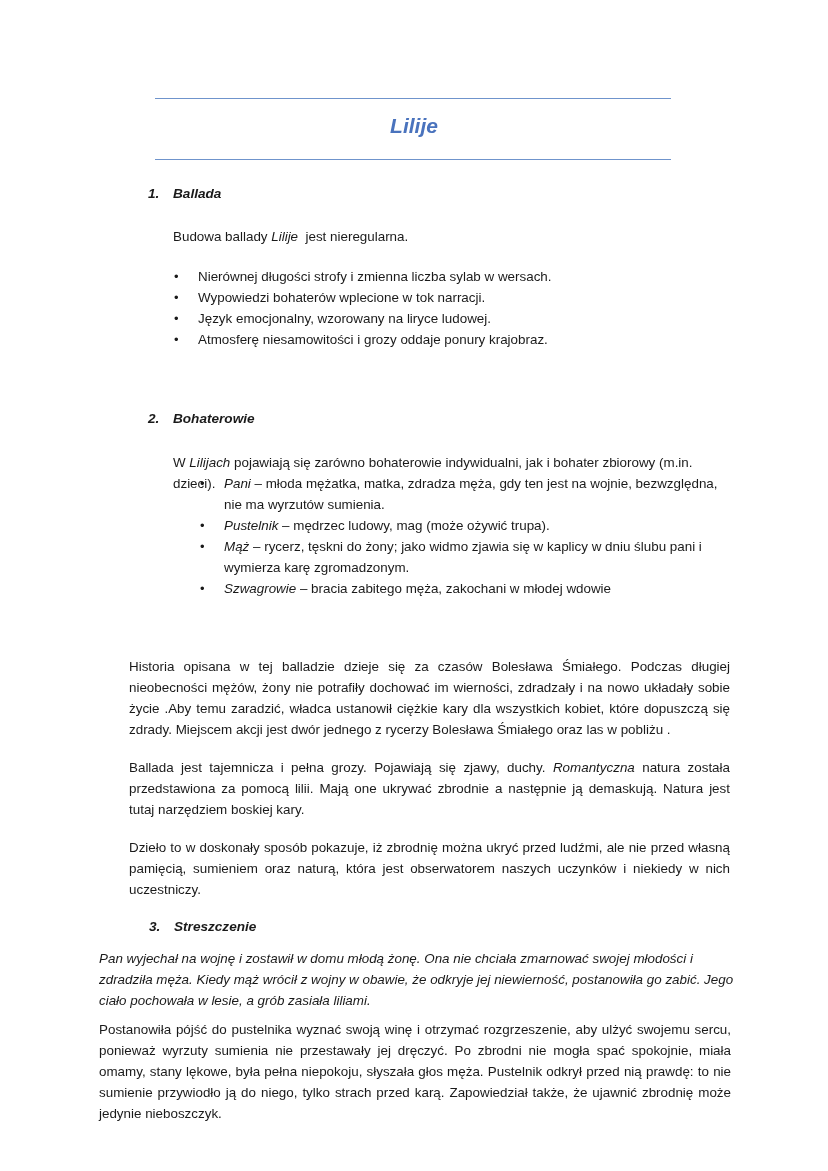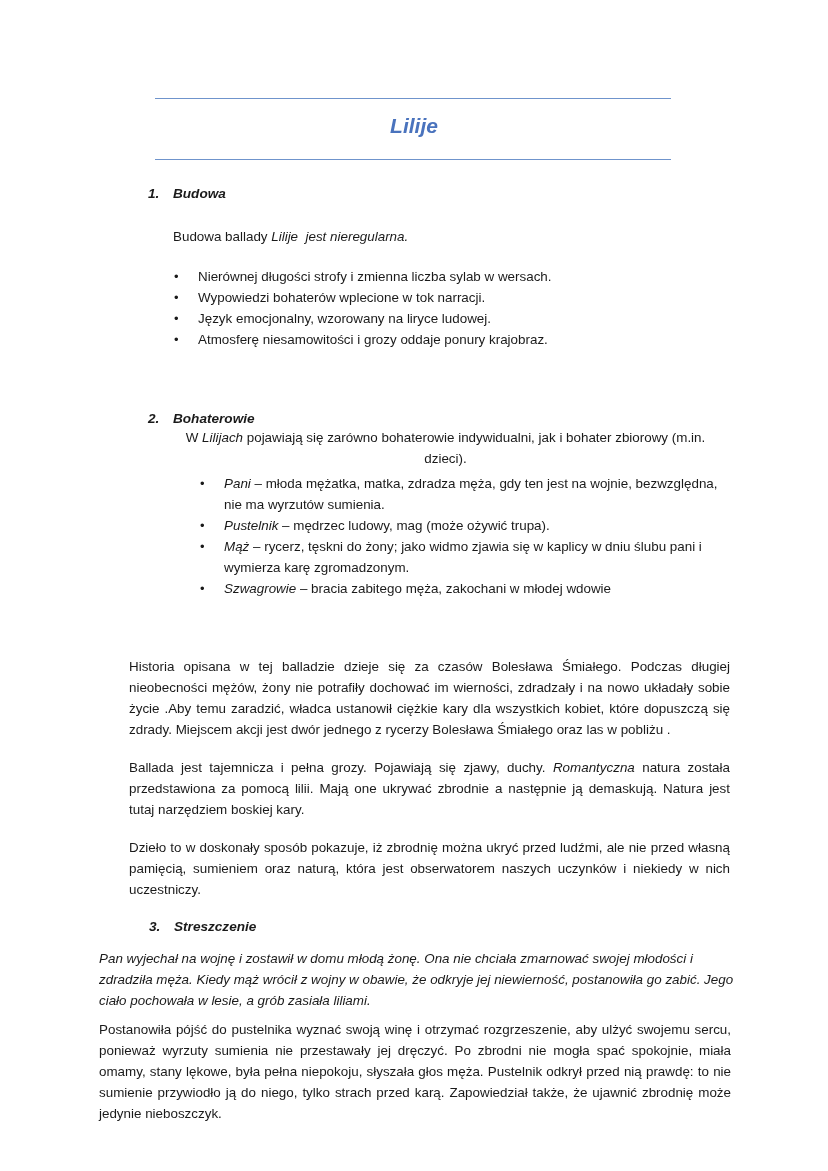--- a/index.html
+++ b/index.html
@@ -28,36 +28,36 @@
   em { font-style: italic; }
 </style>
 </head>
 <body>
 
 <div class="rule" style="top:98px;"></div>
 <div class="title">Lilije</div>
 <div class="rule" style="top:159px;"></div>
 
 <div class="heading" style="left:148px; top:186px;">
-  <span class="num">1.</span><span>Budowa</span>
+  <span class="num">1.</span><span>Ballada</span>
 </div>
 <div class="p" style="left:173px; top:226px;">
-  <span>Budowa ballady </span><em>Lilije</em><span style="white-space:pre;font-style:italic;">  jest nieregularna.</span>
+  <span>Budowa ballady </span><em>Lilije</em><span style="white-space:pre;">  jest nieregularna.</span>
 </div>
 <ul class="bullets" style="left:172px; top:266px; width:540px;">
   <li>Nierównej długości strofy i zmienna liczba sylab w wersach.</li>
   <li>Wypowiedzi bohaterów wplecione w tok narracji.</li>
   <li>Język emocjonalny, wzorowany na liryce ludowej.</li>
   <li>Atmosferę niesamowitości i grozy oddaje ponury krajobraz.</li>
 </ul>
 
 <div class="heading" style="left:148px; top:411px;">
   <span class="num">2.</span><span>Bohaterowie</span>
 </div>
-<div class="p" style="left:173px; top:427px; width:545px;text-align:center;">
+<div class="p" style="left:173px; top:452px; width:545px;">
   <span>W </span><em>Lilijach</em><span> pojawiają się zarówno bohaterowie indywidualni, jak i bohater zbiorowy (m.in. dzieci).</span>
 </div>
 <ul class="bullets" style="left:198px; top:473px; width:535px;">
   <li><em>Pani</em><span> – młoda mężatka, matka, zdradza męża, gdy ten jest na wojnie, bezwzględna, nie ma wyrzutów sumienia.</span></li>
   <li><em>Pustelnik</em><span> – mędrzec ludowy, mag (może ożywić trupa).</span></li>
   <li><em>Mąż</em><span> – rycerz, tęskni do żony; jako widmo zjawia się w kaplicy w dniu ślubu pani i wymierza karę zgromadzonym.</span></li>
   <li><em>Szwagrowie</em><span> – bracia zabitego męża, zakochani w młodej wdowie</span></li>
 </ul>
 
 <div class="p justify" style="left:129px; top:656px; width:601px;">Historia opisana w tej balladzie dzieje się za czasów Bolesława Śmiałego. Podczas długiej nieobecności mężów, żony nie potrafiły dochować im wierności, zdradzały i na nowo układały sobie życie .Aby temu zaradzić, władca ustanowił ciężkie kary dla wszystkich kobiet, które dopuszczą się zdrady. Miejscem akcji jest dwór jednego z rycerzy Bolesława Śmiałego oraz las w pobliżu .</div>

